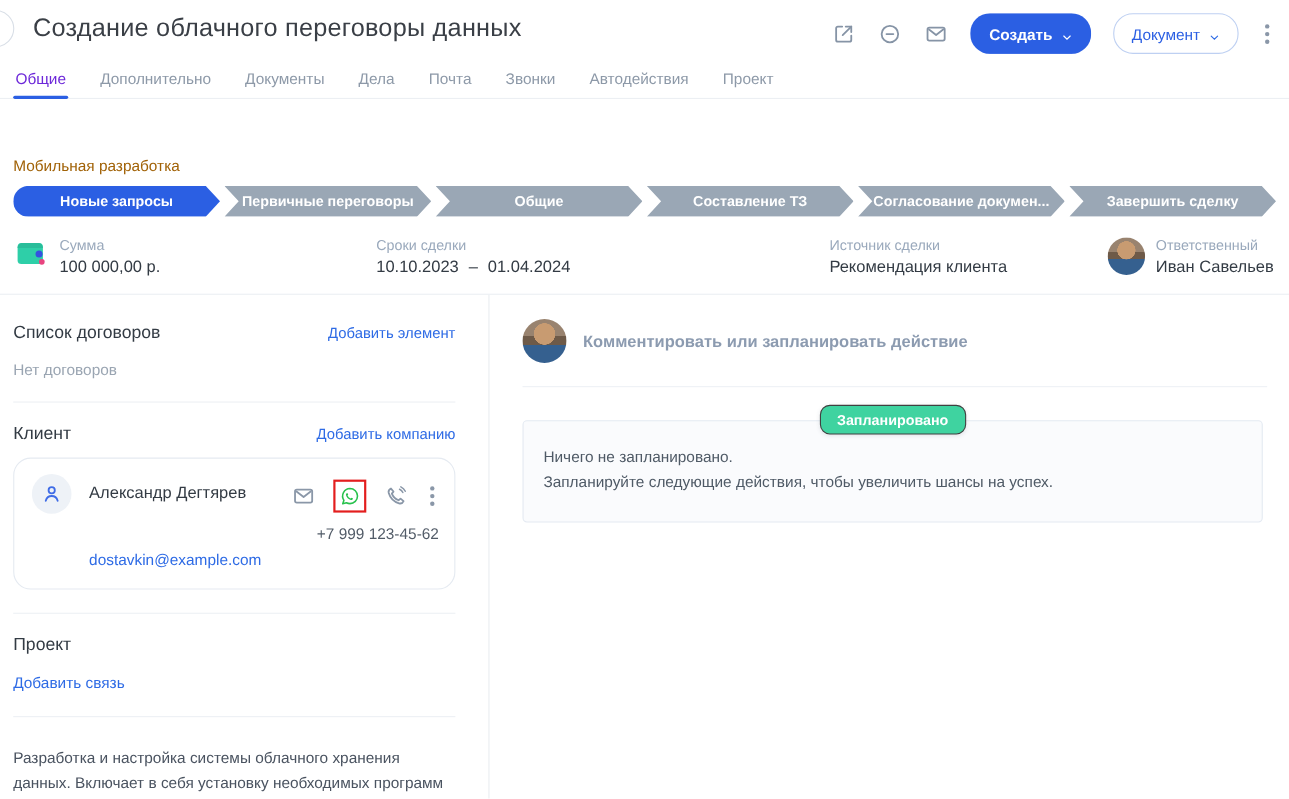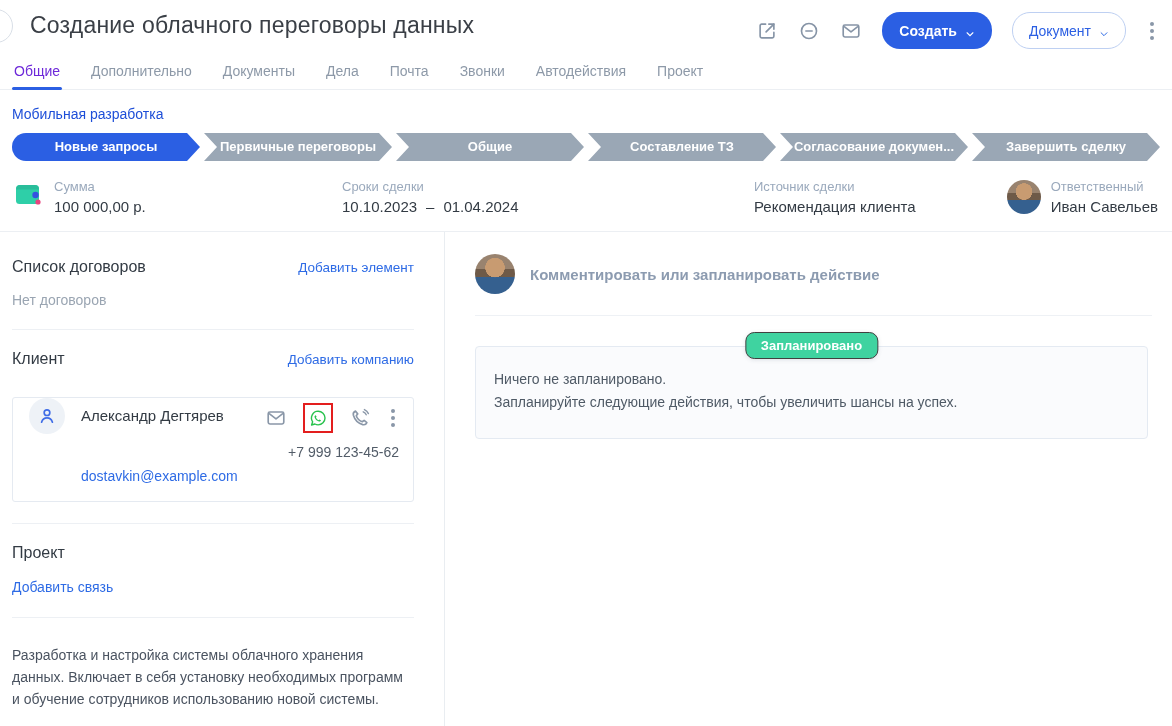--- a/index.html
+++ b/index.html
@@ -24,21 +24,21 @@
   .kebab { display:flex; flex-direction:column; gap:3px; padding:4px; cursor:pointer; }
   .kebab i { width:4px; height:4px; border-radius:50%; background:#8a97a8; }
   
   .tabs { display:flex; gap:27px; padding-left:12px; margin-top:10px; border-bottom:1px solid #eceff3; }
   .tab { font-size:14px; color:#8d99a8; padding:4px 2px 10px; cursor:pointer; position:relative; }
   .tab.active { color:#6d28d9; }
   .tab.active::after { content:""; position:absolute; left:0; right:0; bottom:-1px; height:3px;
     background:var(--accent,#2b5fe3); border-radius:2px; }
   
   .pipeline { padding:16px 12px 0; }
-  .category { font-size:14px; color:#1d4ed8; margin-bottom:11px; }
+  .category { font-size:14px; color:#a16207; margin-bottom:11px;margin-top:36px; }
   .stages { display:flex; gap:4px; }
   .stage { flex:1; height:28px; line-height:28px; text-align:center; font-size:13px; font-weight:700;
     color:#fff; background:var(--pipeline-inactive,#9aa7b5); cursor:pointer;
     clip-path:polygon(0 0, calc(100% - 13px) 0, 100% 50%, calc(100% - 13px) 100%, 0 100%, 13px 50%); }
   .stage.first { background:var(--pipeline-active,#2b5fe3); border-radius:14px 0 0 14px;
     clip-path:polygon(0 0, calc(100% - 13px) 0, 100% 50%, calc(100% - 13px) 100%, 0 100%); }
   
   .summary { display:flex; align-items:flex-start; padding:18px 14px 16px; border-bottom:1px solid #eceff3;gap:32px; }
   .sum-amount { display:flex; gap:12px; width:296px; }
   .sum-col .lbl { font-size:13px; color:var(--label-muted,#9aa9bc); }
@@ -57,21 +57,21 @@
   
   .main { display:flex; flex:1; align-items:stretch; }
   .left-col { width:445px; flex:none; border-right:1px solid #e9edf1; padding:20px 30px 0 12px; }
   .right-col { flex:1; padding:22px 20px 0 30px; }
   .section-head { display:flex; justify-content:space-between; align-items:baseline; margin-top:6px; }
   .section-title { font-size:16px; color:#333b44; }
   .section-link { font-size:13.5px; color:var(--link,#2e6be5); cursor:pointer; text-decoration:none; }
   .muted-text { font-size:14px; color:#9aa5b2; margin-top:16px; }
   .sep { border:none; border-top:1px solid #edf0f4; margin:21px 0 20px; }
   
-  .client-card { border:1px solid #e5eaf1; border-radius:3px; padding:0 14px 16px 16px; margin-top:29px; }
+  .client-card { border:1px solid #e5eaf1; border-radius:16px; padding:14px 14px 16px 16px; margin-top:12px; }
   .card-row { display:flex; align-items:flex-start; }
   .avatar-person { width:36px; height:36px; border-radius:50%; background:#eef2f7; flex:none;
     display:flex; align-items:center; justify-content:center; }
   .client-name { font-size:15px; color:#333b44; margin:9px 0 0 16px; flex:1; }
   .card-icons { display:flex; align-items:center; gap:16px; margin-top:5px; }
   .cicon { width:22px; height:22px; display:flex; cursor:pointer; }
   .wa-wrap { border:2px solid var(--highlight-red,#e31e1e); padding:3px; display:flex; cursor:pointer; }
   .client-phone { font-size:14px; color:#525c68; margin:10px 0 0 52px;text-align:right; }
   .client-email { display:inline-block; font-size:14px; color:var(--link,#2e6be5); margin:8px 0 0 52px;
     cursor:pointer; text-decoration:none; }

